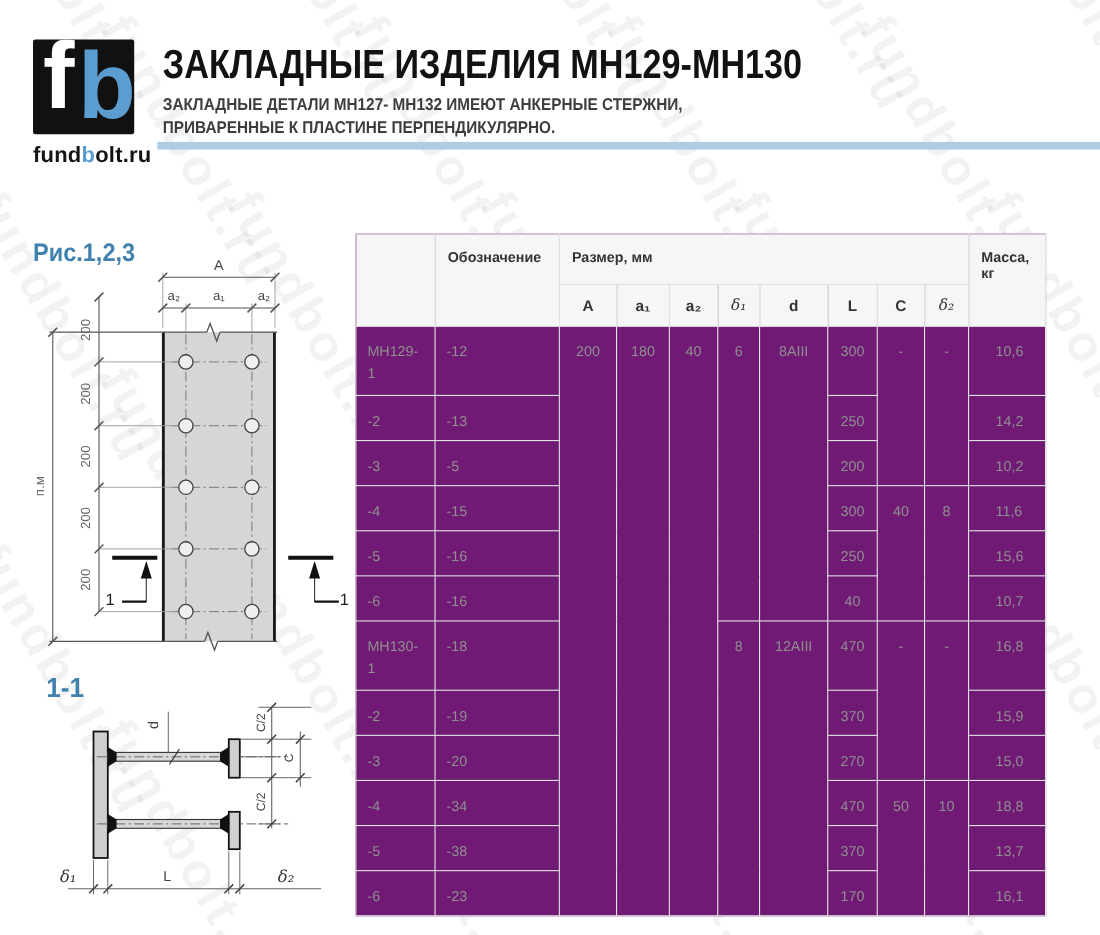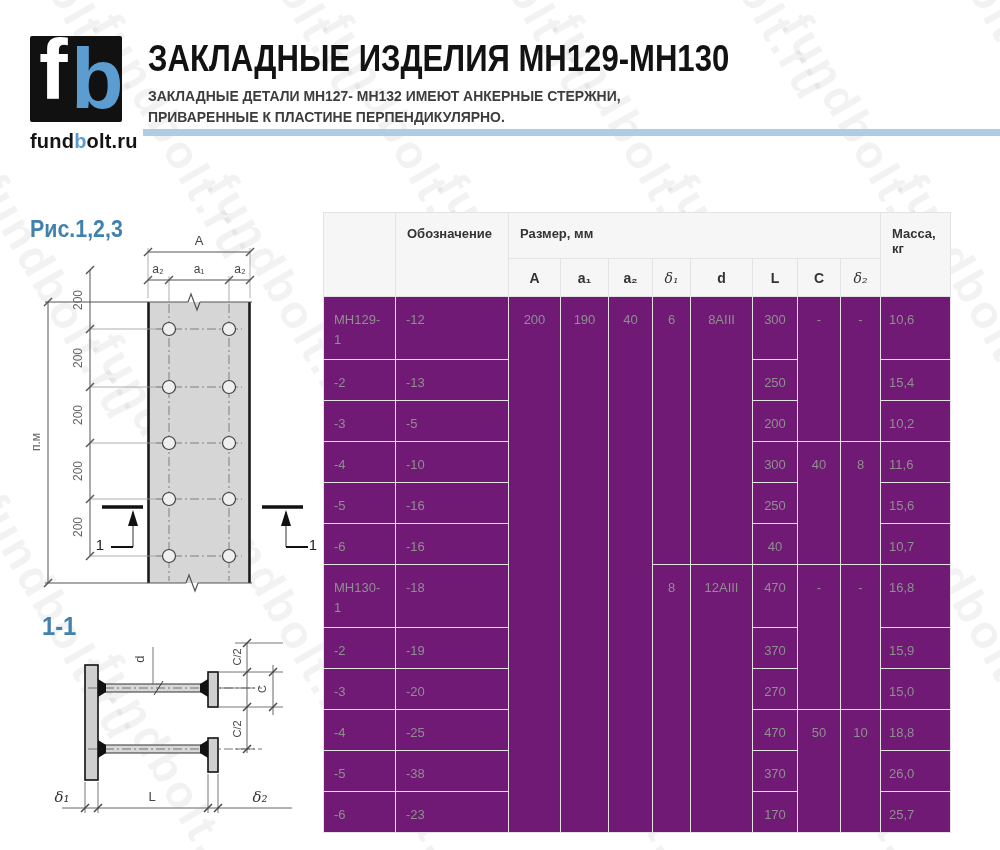--- a/index.html
+++ b/index.html
@@ -49,21 +49,21 @@
   }
   .spec-table tr.subhead th{
     text-align:center;vertical-align:middle;padding:4px 2px;font-size:14px;
   }
   .spec-table th.greek{font-family:"DejaVu Serif",serif;font-style:italic;font-weight:normal;font-size:14px;}
   .spec-table td{
     color:#8f8f8f;font-size:13px;vertical-align:top;text-align:center;
     padding:13px 2px 4px 2px;line-height:1.55;
   }
   .spec-table td.lft{text-align:left;padding-left:10px;padding-right:10px;}
-  .spec-table td.mass{text-align:left;padding-left:8px;}
+  .spec-table td.mass{text-align:left;padding-left:24px;}
   .spec-table tr.h-top{height:46px;}
   .spec-table tr.h-sub{height:38px;}
   .spec-table tr.r-tall{height:63px;}
   .spec-table tr.r-norm{height:41px;}
 </style>
 </head>
 <body>
 
 <div class="wm-layer">
     <div class="wm" style="left: -80px; top: -50px;">fundbolt.ru</div>
@@ -309,44 +309,44 @@
     <th>d</th>
     <th>L</th>
     <th>C</th>
     <th class="greek">δ₂</th>
   </tr>
 
   <tr class="r-tall">
     <td class="lft">МН129-1</td>
     <td class="lft">-12</td>
     <td rowspan="12">200</td>
-    <td rowspan="12">190</td>
+    <td rowspan="12">180</td>
     <td rowspan="12">40</td>
     <td rowspan="6">6</td>
     <td rowspan="6">8AIII</td>
     <td>300</td>
     <td rowspan="3">-</td>
     <td rowspan="3">-</td>
     <td class="mass">10,6</td>
   </tr>
   <tr class="r-norm">
     <td class="lft">-2</td>
     <td class="lft">-13</td>
     <td>250</td>
-    <td class="mass">15,4</td>
+    <td class="mass">14,2</td>
   </tr>
   <tr class="r-norm">
     <td class="lft">-3</td>
     <td class="lft">-5</td>
     <td>200</td>
     <td class="mass">10,2</td>
   </tr>
   <tr class="r-norm">
     <td class="lft">-4</td>
-    <td class="lft">-10</td>
+    <td class="lft">-15</td>
     <td>300</td>
     <td rowspan="3">40</td>
     <td rowspan="3">8</td>
     <td class="mass">11,6</td>
   </tr>
   <tr class="r-norm">
     <td class="lft">-5</td>
     <td class="lft">-16</td>
     <td>250</td>
     <td class="mass">15,6</td>
@@ -374,32 +374,32 @@
     <td class="mass">15,9</td>
   </tr>
   <tr class="r-norm">
     <td class="lft">-3</td>
     <td class="lft">-20</td>
     <td>270</td>
     <td class="mass">15,0</td>
   </tr>
   <tr class="r-norm">
     <td class="lft">-4</td>
-    <td class="lft">-25</td>
+    <td class="lft">-34</td>
     <td>470</td>
     <td rowspan="3">50</td>
     <td rowspan="3">10</td>
     <td class="mass">18,8</td>
   </tr>
   <tr class="r-norm">
     <td class="lft">-5</td>
     <td class="lft">-38</td>
     <td>370</td>
-    <td class="mass">26,0</td>
+    <td class="mass">13,7</td>
   </tr>
   <tr class="r-norm">
     <td class="lft">-6</td>
     <td class="lft">-23</td>
     <td>170</td>
-    <td class="mass">25,7</td>
+    <td class="mass">16,1</td>
   </tr>
   </tbody>
 </table>
 
 </body></html>

